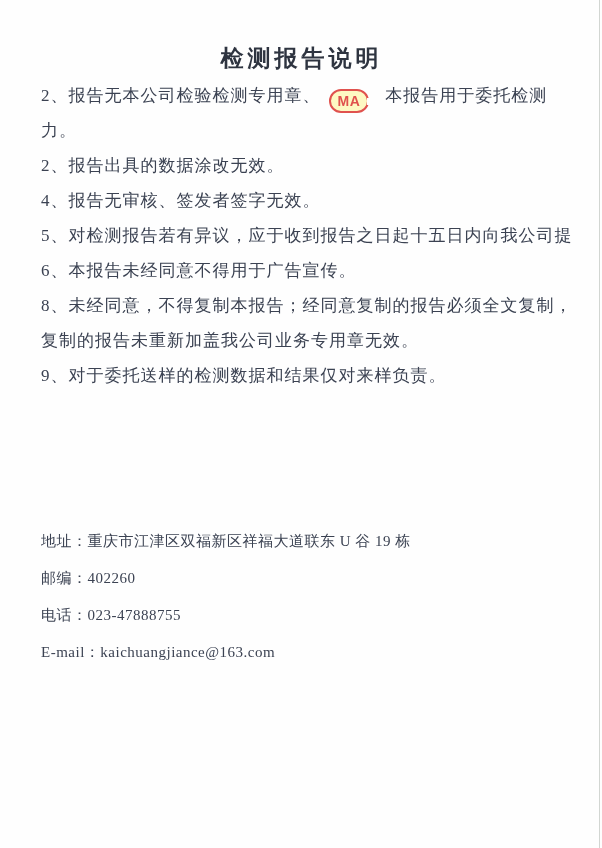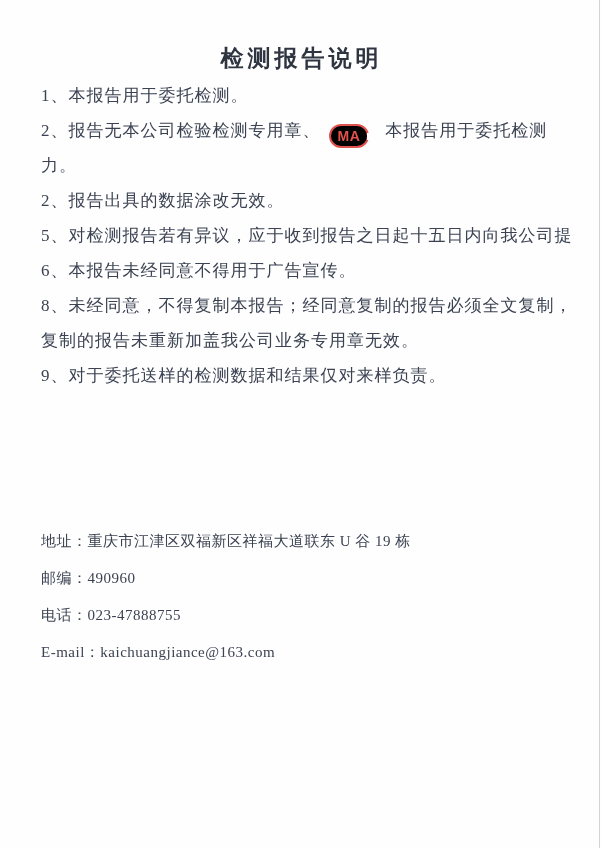--- a/index.html
+++ b/index.html
@@ -31,21 +31,21 @@
     white-space:nowrap;
   }
   .cma-badge{
     display:inline-block;position:relative;
     vertical-align:-5px;
     margin:0 16px 0 8px;
     border:2.5px solid var(--stamp-red,#e0524e);
     border-radius:12px;
     padding:0 7px;
     height:20px;line-height:20px;
-    background:#000000;
+    background:#fef9c3;
   }
   
   .cma-badge::after{
     content:"";position:absolute;right:-3px;top:7px;
     width:3.5px;height:7px;background:#ffffff;
   }
   .cma-text{
     display:inline-block;
     color:var(--stamp-red,#e0524e);
     font-family:"Liberation Sans","DejaVu Sans",sans-serif;
@@ -59,44 +59,44 @@
 </style>
 </head>
 <body>
 
 <div class="page">
   <div class="content">
 
     <h1 class="doc-title">检测报告说明</h1>
 
     <div>
-      <div class="note-line">1、本报告用于委托检测。</div>
 
       <div class="note-line">
         <span>2、报告无本公司检验检测专用章、</span><span class="cma-badge"><span class="cma-text">MA</span></span><span>本报告用于委托检测</span>
       </div>
       <div class="note-line">力。</div>
 
       <div class="note-line">2、报告出具的数据涂改无效。</div>
 
+      <div class="note-line">4、报告无审核、签发者签字无效。</div>
 
       <div class="note-line">5、对检测报告若有异议，应于收到报告之日起十五日内向我公司提</div>
 
       <div class="note-line">6、本报告未经同意不得用于广告宣传。</div>
 
 
       <div class="note-line">8、未经同意，不得复制本报告；经同意复制的报告必须全文复制，</div>
       <div class="note-line">复制的报告未重新加盖我公司业务专用章无效。</div>
 
       <div class="note-line">9、对于委托送样的检测数据和结果仅对来样负责。</div>
     </div>
 
     <div class="contact">
       <div class="contact-line">地址：重庆市江津区双福新区祥福大道联东 U 谷 19 栋</div>
-      <div class="contact-line">邮编：490960</div>
+      <div class="contact-line">邮编：402260</div>
       <div class="contact-line">电话：023-47888755</div>
       <div class="contact-line">E-mail：kaichuangjiance@163.com</div>
     </div>
 
   </div>
 
   <div class="scan-edge"></div>
 </div>
 
 </body></html>

